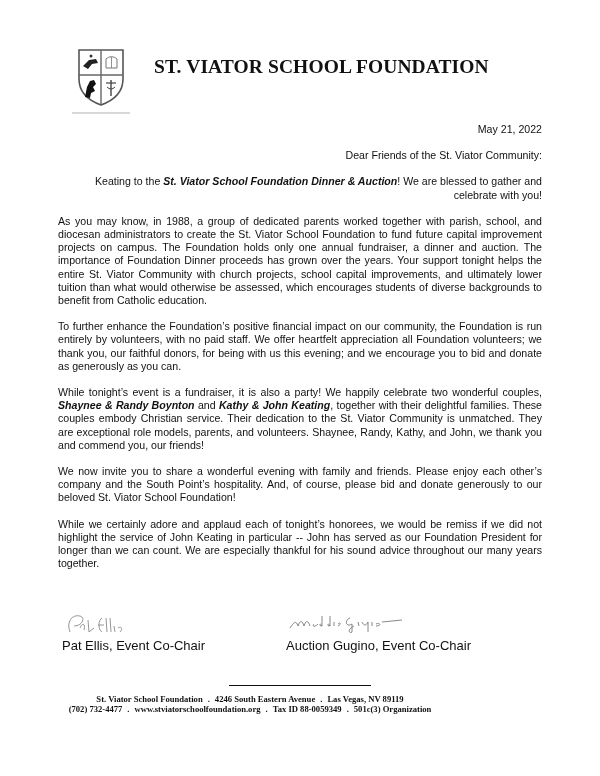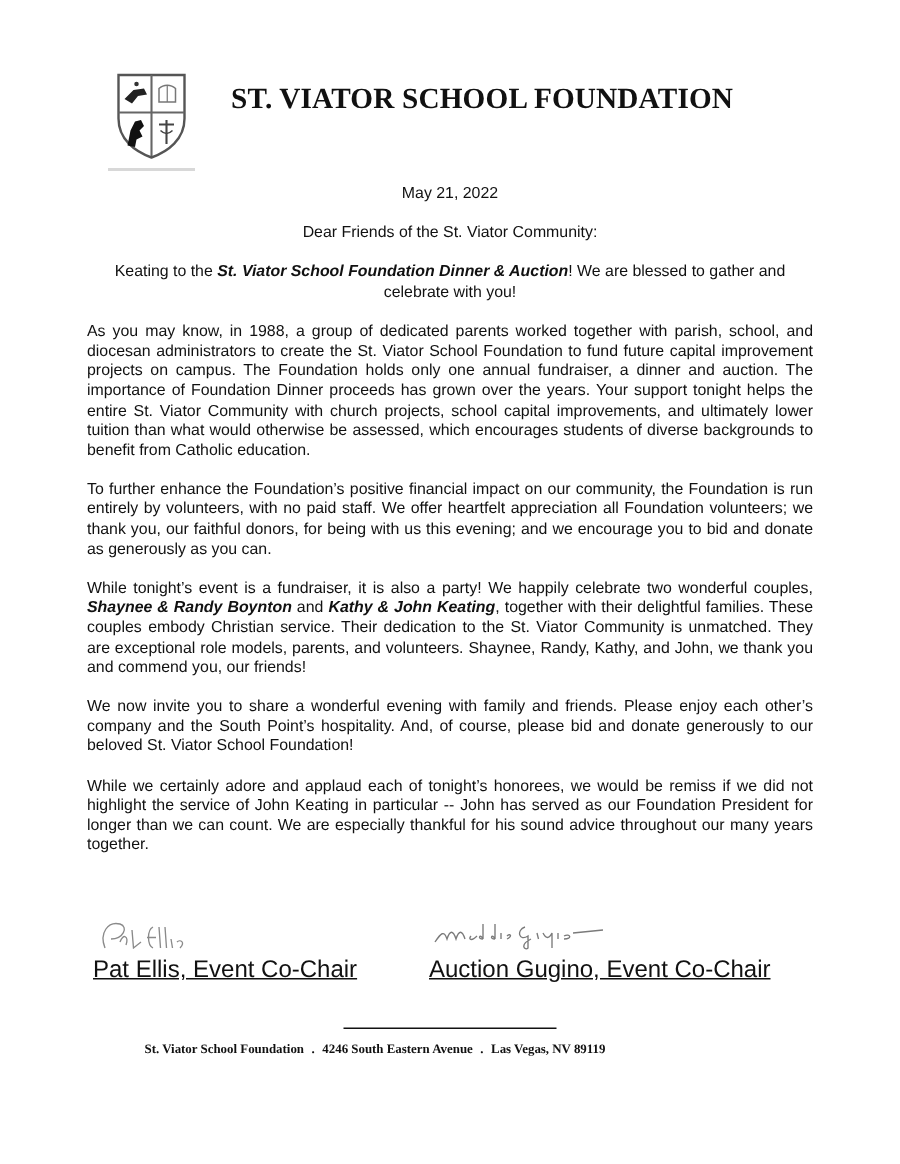--- a/index.html
+++ b/index.html
@@ -16,28 +16,28 @@
     .org-title {
       position: absolute; left: 154px; top: 56px;
       font-family: "Liberation Serif", serif; font-weight: bold; font-size: 19.5px;
       letter-spacing: 0.1px; color: #111;
     }
     .letter {
       position: absolute; left: 58px; top: 123px; width: 484px;
       font-size: 10.6px; line-height: 13.2px;
     }
     .letter p { margin: 0 0 13px 0; text-align: justify; }
-    .letter p.left { text-align: center; }
+    .letter p.left { text-align: right; }
     .letter .bi { font-weight: bold; font-style: italic; margin-top: 23px; }
     .sigs { position: absolute; left: 58px; top: 612px; width: 484px; height: 50px; }
     .sig { position: absolute; top: 0; }
     .sig.left { left: 4px; }
     .sig.right { left: 228px; }
     .sig svg { display: block; }
-    .sig-name { font-size: 16px; margin-top: 2px; text-decoration: underline; }
+    .sig-name { font-size: 13px; margin-top: 2px; }
     .footer-rule {
       position: absolute; left: 229px; top: 685px; width: 142px; height: 1px; background: #111;
     }
     .footer {
       position: absolute; left: 0; top: 694px; width: 500px; text-align: center;
       font-family: "Liberation Serif", serif; font-weight: bold; font-size: 8.6px; line-height: 10px;
     }
     .footer .dot { margin: 0 5px; }
   </style>
 </head>
@@ -89,13 +89,16 @@
     </svg>
     <div class="sig-name">Auction Gugino, Event Co-Chair</div>
   </div>
 </div>
 
 <div class="footer-rule"></div>
 <div class="footer">
   <div>
     <span>St. Viator School Foundation</span><span class="dot">.</span><span>4246 South Eastern Avenue</span><span class="dot">.</span><span>Las Vegas, NV 89119</span>
   </div>
+  <div>
+    <span>(702) 732-4477</span><span class="dot">.</span><span>www.stviatorschoolfoundation.org</span><span class="dot">.</span><span>Tax ID 88-0059349</span><span class="dot">.</span><span>501c(3) Organization</span>
+  </div>
 </div>
 
 </body></html>

